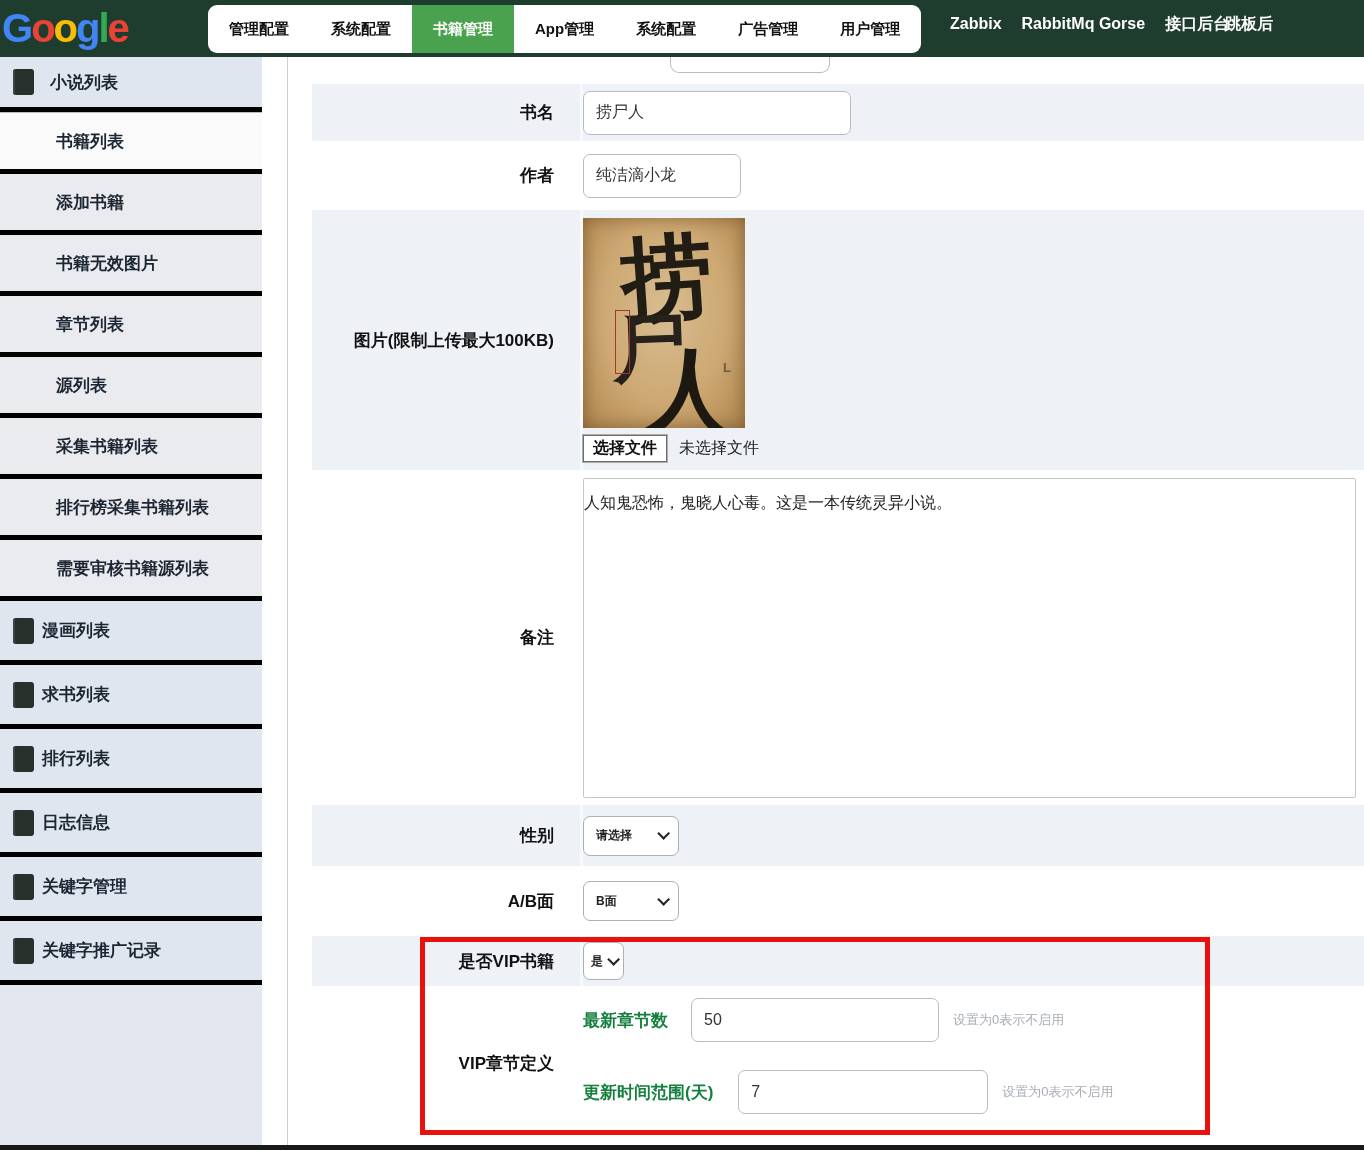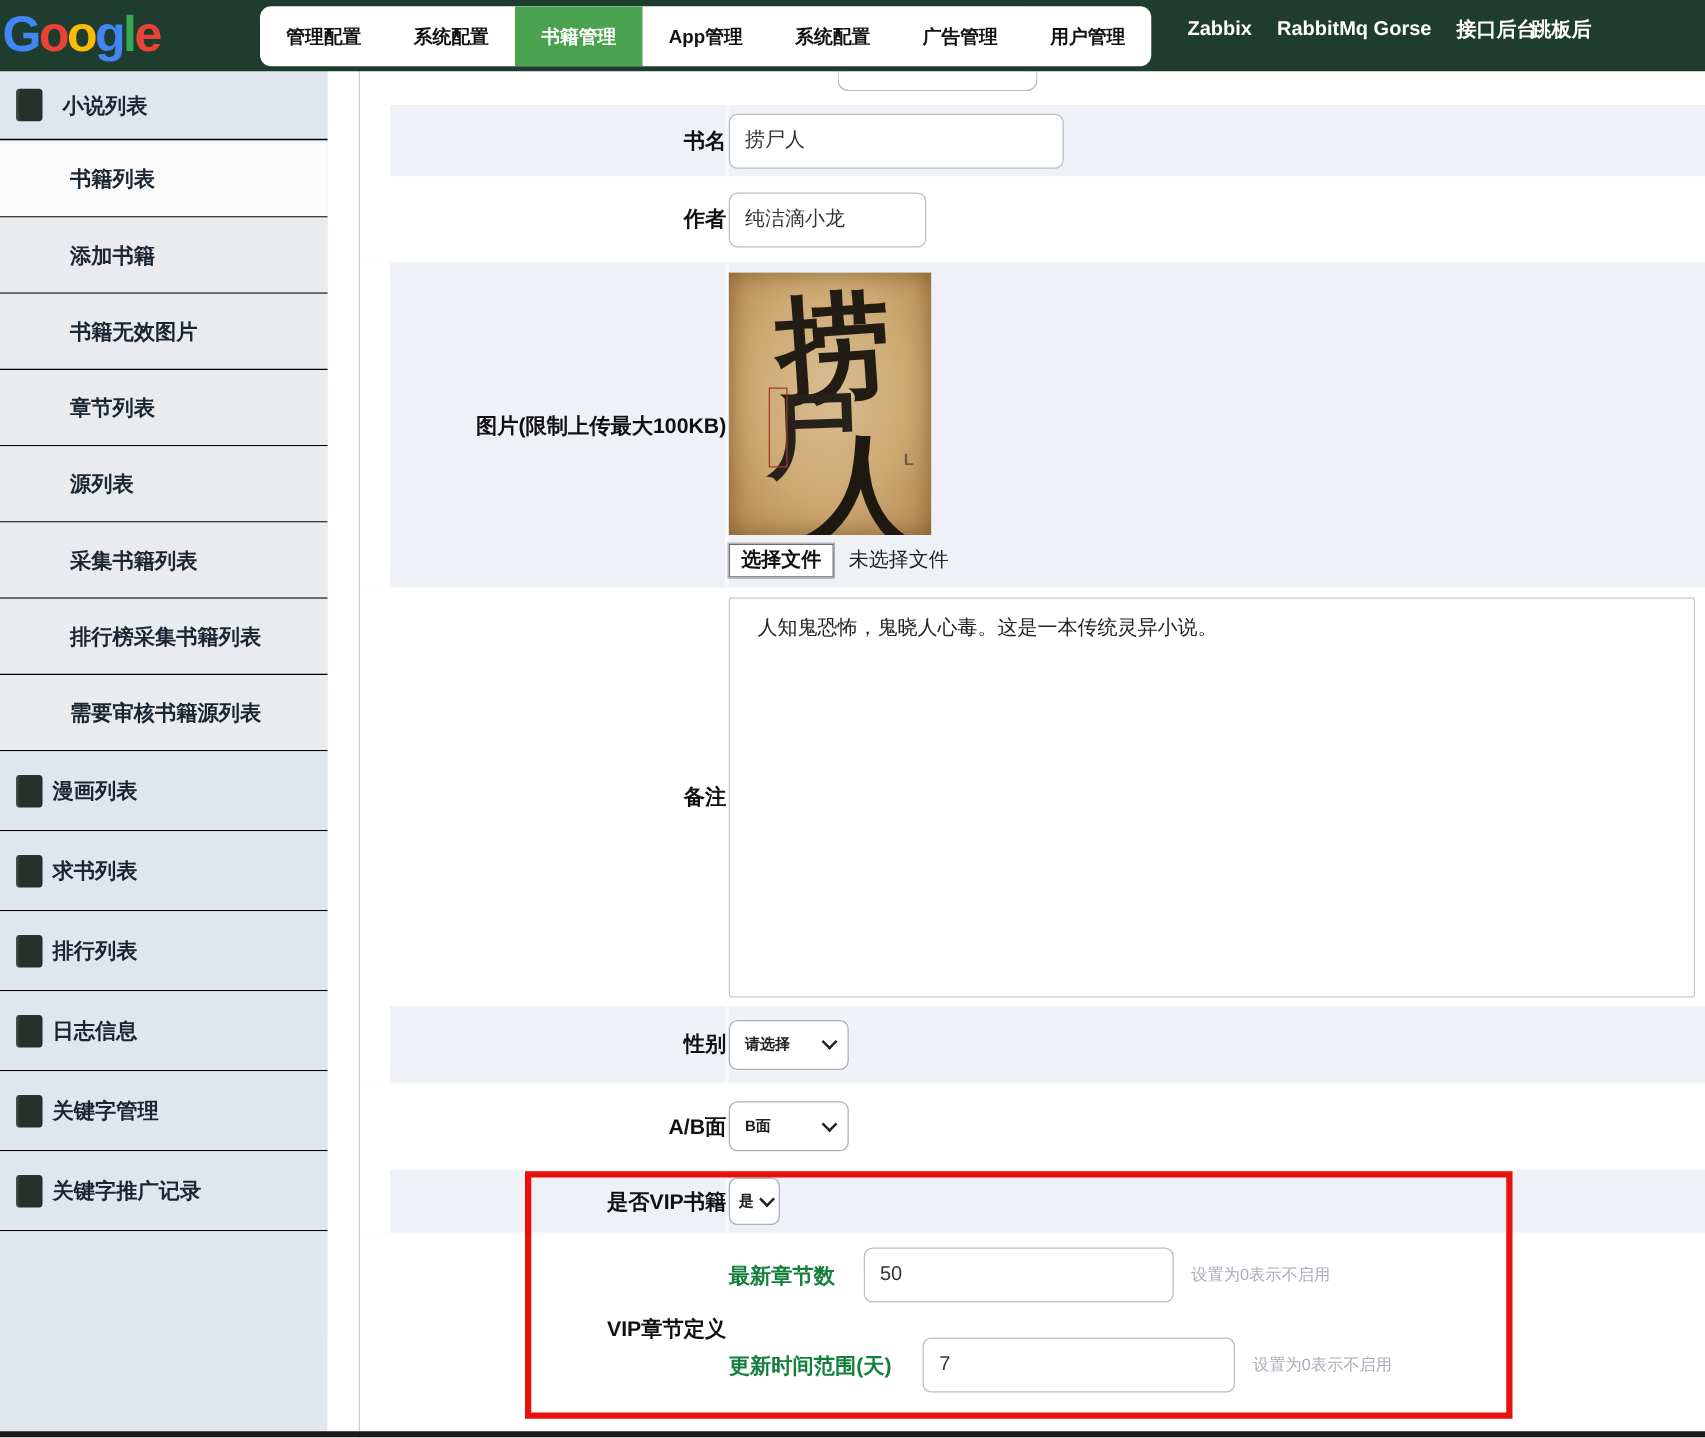--- a/index.html
+++ b/index.html
@@ -17,21 +17,21 @@
     font-weight:bold; color:#111; cursor:pointer; white-space:nowrap; }
   .tab.active { background:#4ba24e; color:#fff; }
   .header-links { position:absolute; left:950px; top:0; height:48px; display:flex;
     align-items:center; gap:20px; color:#fff; font-weight:bold; font-size:16px;
     white-space:nowrap; }
   .header-links .hlink { cursor:pointer; }
 
   
   .sidebar { position:absolute; left:0; top:57px; width:262px; height:1088px;
     background:#e3e8f0; }
-  .side-item { display:flex; align-items:center; border-bottom:1px solid #000000;
+  .side-item { display:flex; align-items:center; border-bottom:5px solid #000000;
     cursor:pointer; color:#1c2633; font-weight:bold; font-size:17px; }
   .side-item.group { height:55px; background:#e0e6ef; padding-left:13px; gap:16px; }
   .side-item.group2 { height:64px; background:#e0e6ef; padding-left:13px; gap:8px; }
   .side-item.sub { height:61px; background:#e9ebee; padding-left:56px; }
   .side-item.sub.selected { height:62px; background:#fafafa; border-top:1px solid #b9bec6; }
   .side-fill { height:83px; background:#e3e8f0; }
   .book-icon { width:21px; height:26px; background:#27302b; border-radius:3px;
     position:relative; flex:none; box-shadow:inset 2px 0 0 #3c463f; }
   .gutter-line { position:absolute; left:287px; top:57px; width:1px; height:1093px;
     background:#cfcfcf; }
@@ -41,21 +41,21 @@
     background:#fff; }
   .cut-input { position:absolute; left:382px; top:0px; width:160px; height:16px;
     border:1px solid #b8bcc2; border-top:none; border-radius:0 0 9px 9px; background:#fff; }
   .rows { position:absolute; left:0; top:27px; width:1076px; }
   .row { position:relative; width:1076px; }
   .row.striped { background:#eef2f7; }
   .row.striped .stripe-mask { position:absolute; left:0; top:0; width:24px; height:100%;
     background:#fff; }
   .row.striped .col-split { position:absolute; left:292px; top:0; width:3px; height:100%;
     background:#f7fafc; }
-  .row-label { position:absolute; left:40px; top:0; width:253px; height:100%;
+  .row-label { position:absolute; left:13px; top:0; width:253px; height:100%;
     display:flex; align-items:center; justify-content:flex-end;
     font-weight:bold; font-size:17px; color:#111; }
   .row-content { position:absolute; left:295px; top:0; height:100%;
     display:flex; align-items:center; }
   .text-input { border:1px solid #b8bcc2; border-radius:7px; height:44px;
     padding:0 12px; font-size:16px; color:#333; background:#fff;
     font-family:"Liberation Sans", sans-serif; }
   .sel { border:1px solid #aab0b8; border-radius:7px; height:40px; background:#fff;
     display:flex; align-items:center; justify-content:space-between;
     padding:0 12px; font-size:12px; font-weight:bold; color:#222; cursor:pointer; }
@@ -79,21 +79,21 @@
     text-align:center; overflow:hidden; padding-top:2px; }
   .cover .latin { position:absolute; right:14px; top:142px; color:#6b5c44;
     font-size:13px; font-weight:bold; }
   .file-row { margin-top:7px; display:flex; align-items:center; gap:12px; }
   .file-btn { border:1px solid #6d6d6d; outline:1px solid #adadad; background:#fff;
     font-weight:bold; font-size:16px; color:#111; padding:2px 9px; cursor:pointer;
     font-family:"Liberation Sans", sans-serif; }
   .file-none { font-size:16px; color:#222; }
 
   textarea.remark { width:773px; height:320px; border:1px solid #c3c7cc;
-    border-radius:2px; padding:12px 22px; font-size:16px; color:#222; resize:none;
+    border-radius:2px; padding:12px 0; font-size:16px; color:#222; resize:none;
     font-family:"Liberation Sans", sans-serif; line-height:1.5; }
 
   
   .vip-def-content { position:absolute; left:295px; top:0; width:781px; height:100%; }
   .vip-sub { position:absolute; display:flex; align-items:center; }
   .vip-sub-label { font-weight:bold; font-size:17px; color:#15803d; white-space:nowrap; }
   .hint { font-size:13px; color:#a8adb5; white-space:nowrap; }
 
   .highlight-box { position:absolute; left:420px; top:937px; width:790px; height:198px;
     border:5px solid #e8110e; z-index:20; pointer-events:none; }

